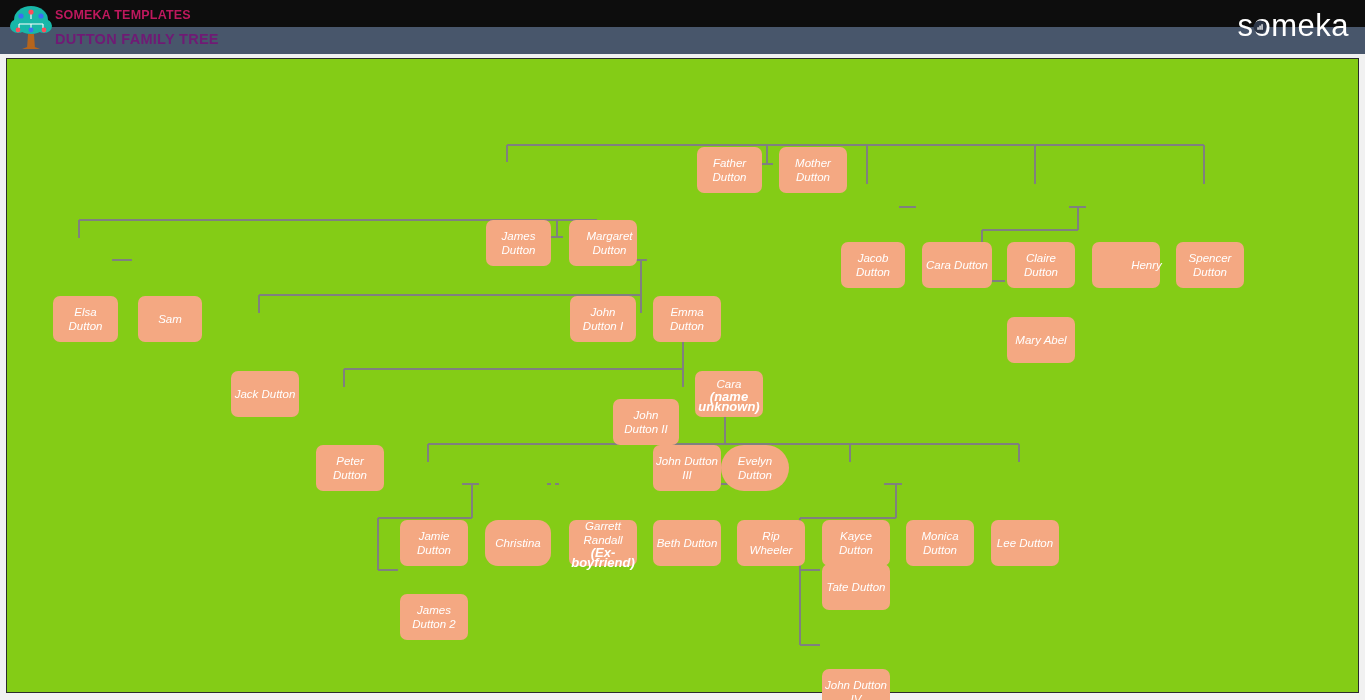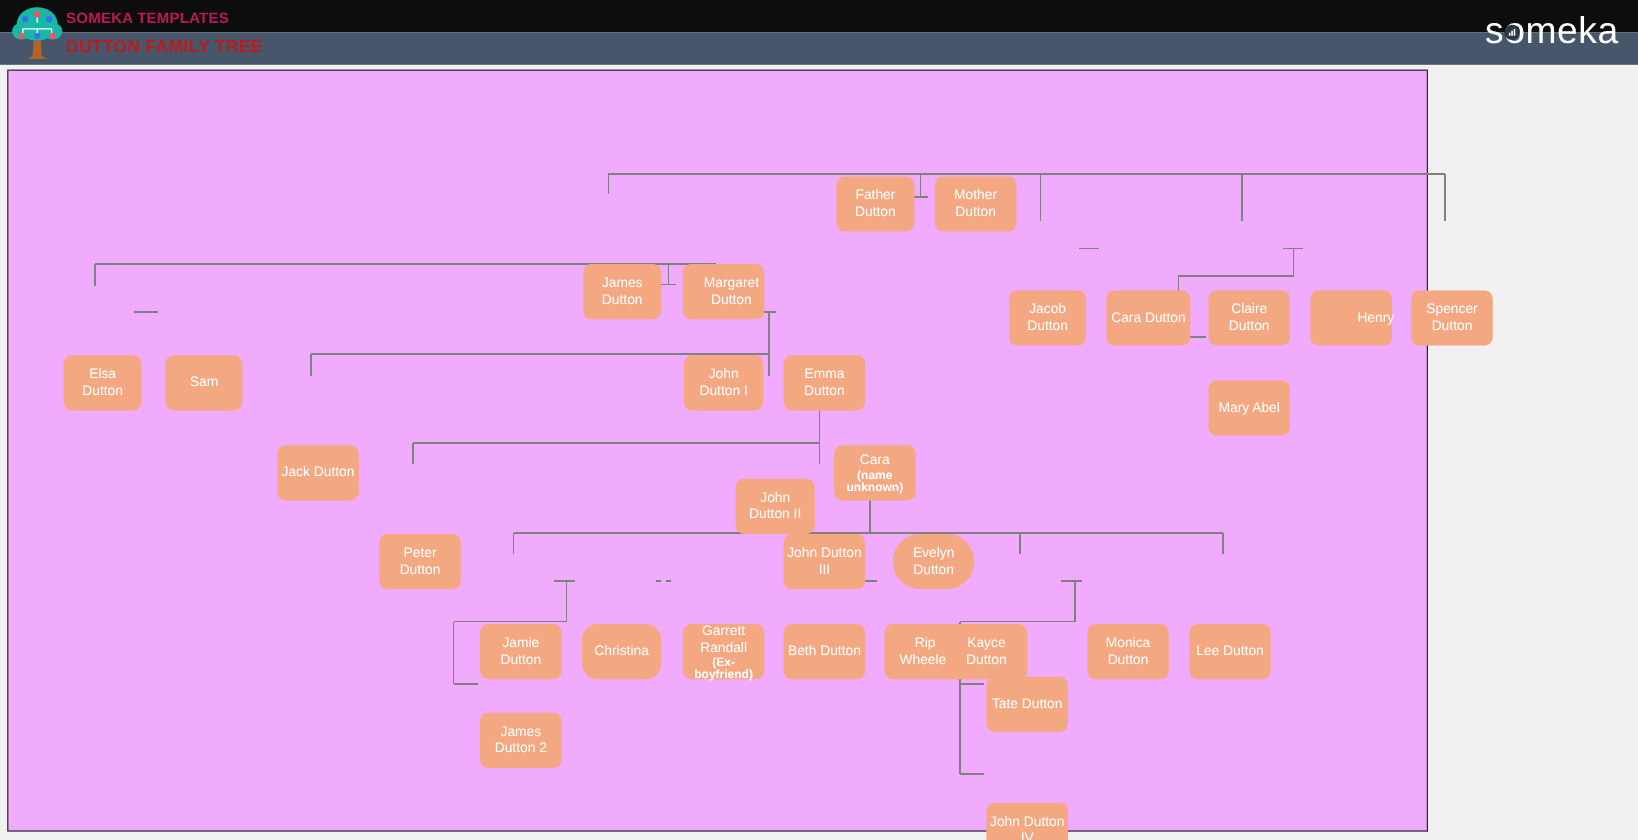--- a/index.html
+++ b/index.html
@@ -34,36 +34,37 @@
   }
   #templates-label {
     position: absolute; left: 55px; top: 8px;
     font-size: 12.5px; font-weight: bold;
     color: #be185d; letter-spacing: .2px;
     z-index: 4;
   }
   #sheet-title {
     position: absolute; left: 55px; top: 31px;
     font-size: 14.5px; font-weight: bold;
-    color: #b91c1c; letter-spacing: .3px;
+    color: #701a75; letter-spacing: .3px;
     z-index: 4;
   }
   #brand-logo {
     position: absolute; right: 16px; top: 8px;
     height: 38px; width: 150px;
     z-index: 4;
   }
 
   
   #canvas {
     position: absolute;
     left: 6px; top: 58px;
-    width: 1184px; height: 635px;
-    background: #f0abfc;
+    width: 1353px; height: 635px;
+    background: #84cc16;
     border: 1.5px solid #2b2b2b;
+    font-style: italic;
   }
   #wires {
     position: absolute; left: 0; top: 0;
     width: 1353px; height: 635px;
     pointer-events: none;
   }
 
   
   .node {
     position: absolute;
@@ -76,21 +77,21 @@
     justify-content: center;
     text-align: center;
     font-size: 11.5px;
     line-height: 14px;
     padding: 2px 3px;
     z-index: 3;
   }
   .node .nm { display: block; }
   .node .sub {
     display: block;
-    font-size: 10px;
+    font-size: 13px;
     line-height: 10px;
     font-weight: bold;
     margin-top: 1px;
   }
 </style>
 </head>
 <body>
 
 <div id="header">
   <div class="hdr-band-top"></div>
@@ -247,40 +248,40 @@
     <div class="node" style="left: 688px; top: 312px; width: 68px; height: 46px;">
       <span class="nm">Cara</span>
       <span class="sub">(name unknown)</span>
     </div>
     <div class="node" style="left: 309px; top: 386px; width: 68px; height: 46px;">
       <span class="nm">Peter Dutton</span>
     </div>
     <div class="node" style="left: 646px; top: 386px; width: 68px; height: 46px;">
       <span class="nm">John Dutton III</span>
     </div>
-    <div class="node" style="left: 737px; top: 386px; width: 68px; height: 46px; border-radius: 23px;">
+    <div class="node" style="left: 714px; top: 386px; width: 68px; height: 46px; border-radius: 23px;">
       <span class="nm">Evelyn Dutton</span>
     </div>
     <div class="node" style="left: 393px; top: 461px; width: 68px; height: 46px;">
       <span class="nm">Jamie Dutton</span>
     </div>
     <div class="node" style="left: 478px; top: 461px; width: 66px; height: 46px; border-radius: 13px;">
       <span class="nm">Christina</span>
     </div>
     <div class="node" style="left: 562px; top: 461px; width: 68px; height: 46px;">
       <span class="nm">Garrett Randall</span>
       <span class="sub">(Ex-boyfriend)</span>
     </div>
     <div class="node" style="left: 646px; top: 461px; width: 68px; height: 46px;">
       <span class="nm">Beth Dutton</span>
     </div>
     <div class="node" style="left: 730px; top: 461px; width: 68px; height: 46px;">
       <span class="nm">Rip Wheeler</span>
     </div>
-    <div class="node" style="left: 781px; top: 461px; width: 68px; height: 46px; align-items: center;">
+    <div class="node" style="left: 815px; top: 461px; width: 68px; height: 46px; align-items: center;">
       <span class="nm">Kayce Dutton</span>
     </div>
     <div class="node" style="left: 899px; top: 461px; width: 68px; height: 46px;">
       <span class="nm">Monica Dutton</span>
     </div>
     <div class="node" style="left: 984px; top: 461px; width: 68px; height: 46px;">
       <span class="nm">Lee Dutton</span>
     </div>
     <div class="node" style="left: 393px; top: 535px; width: 68px; height: 46px;">
       <span class="nm">James Dutton 2</span>

